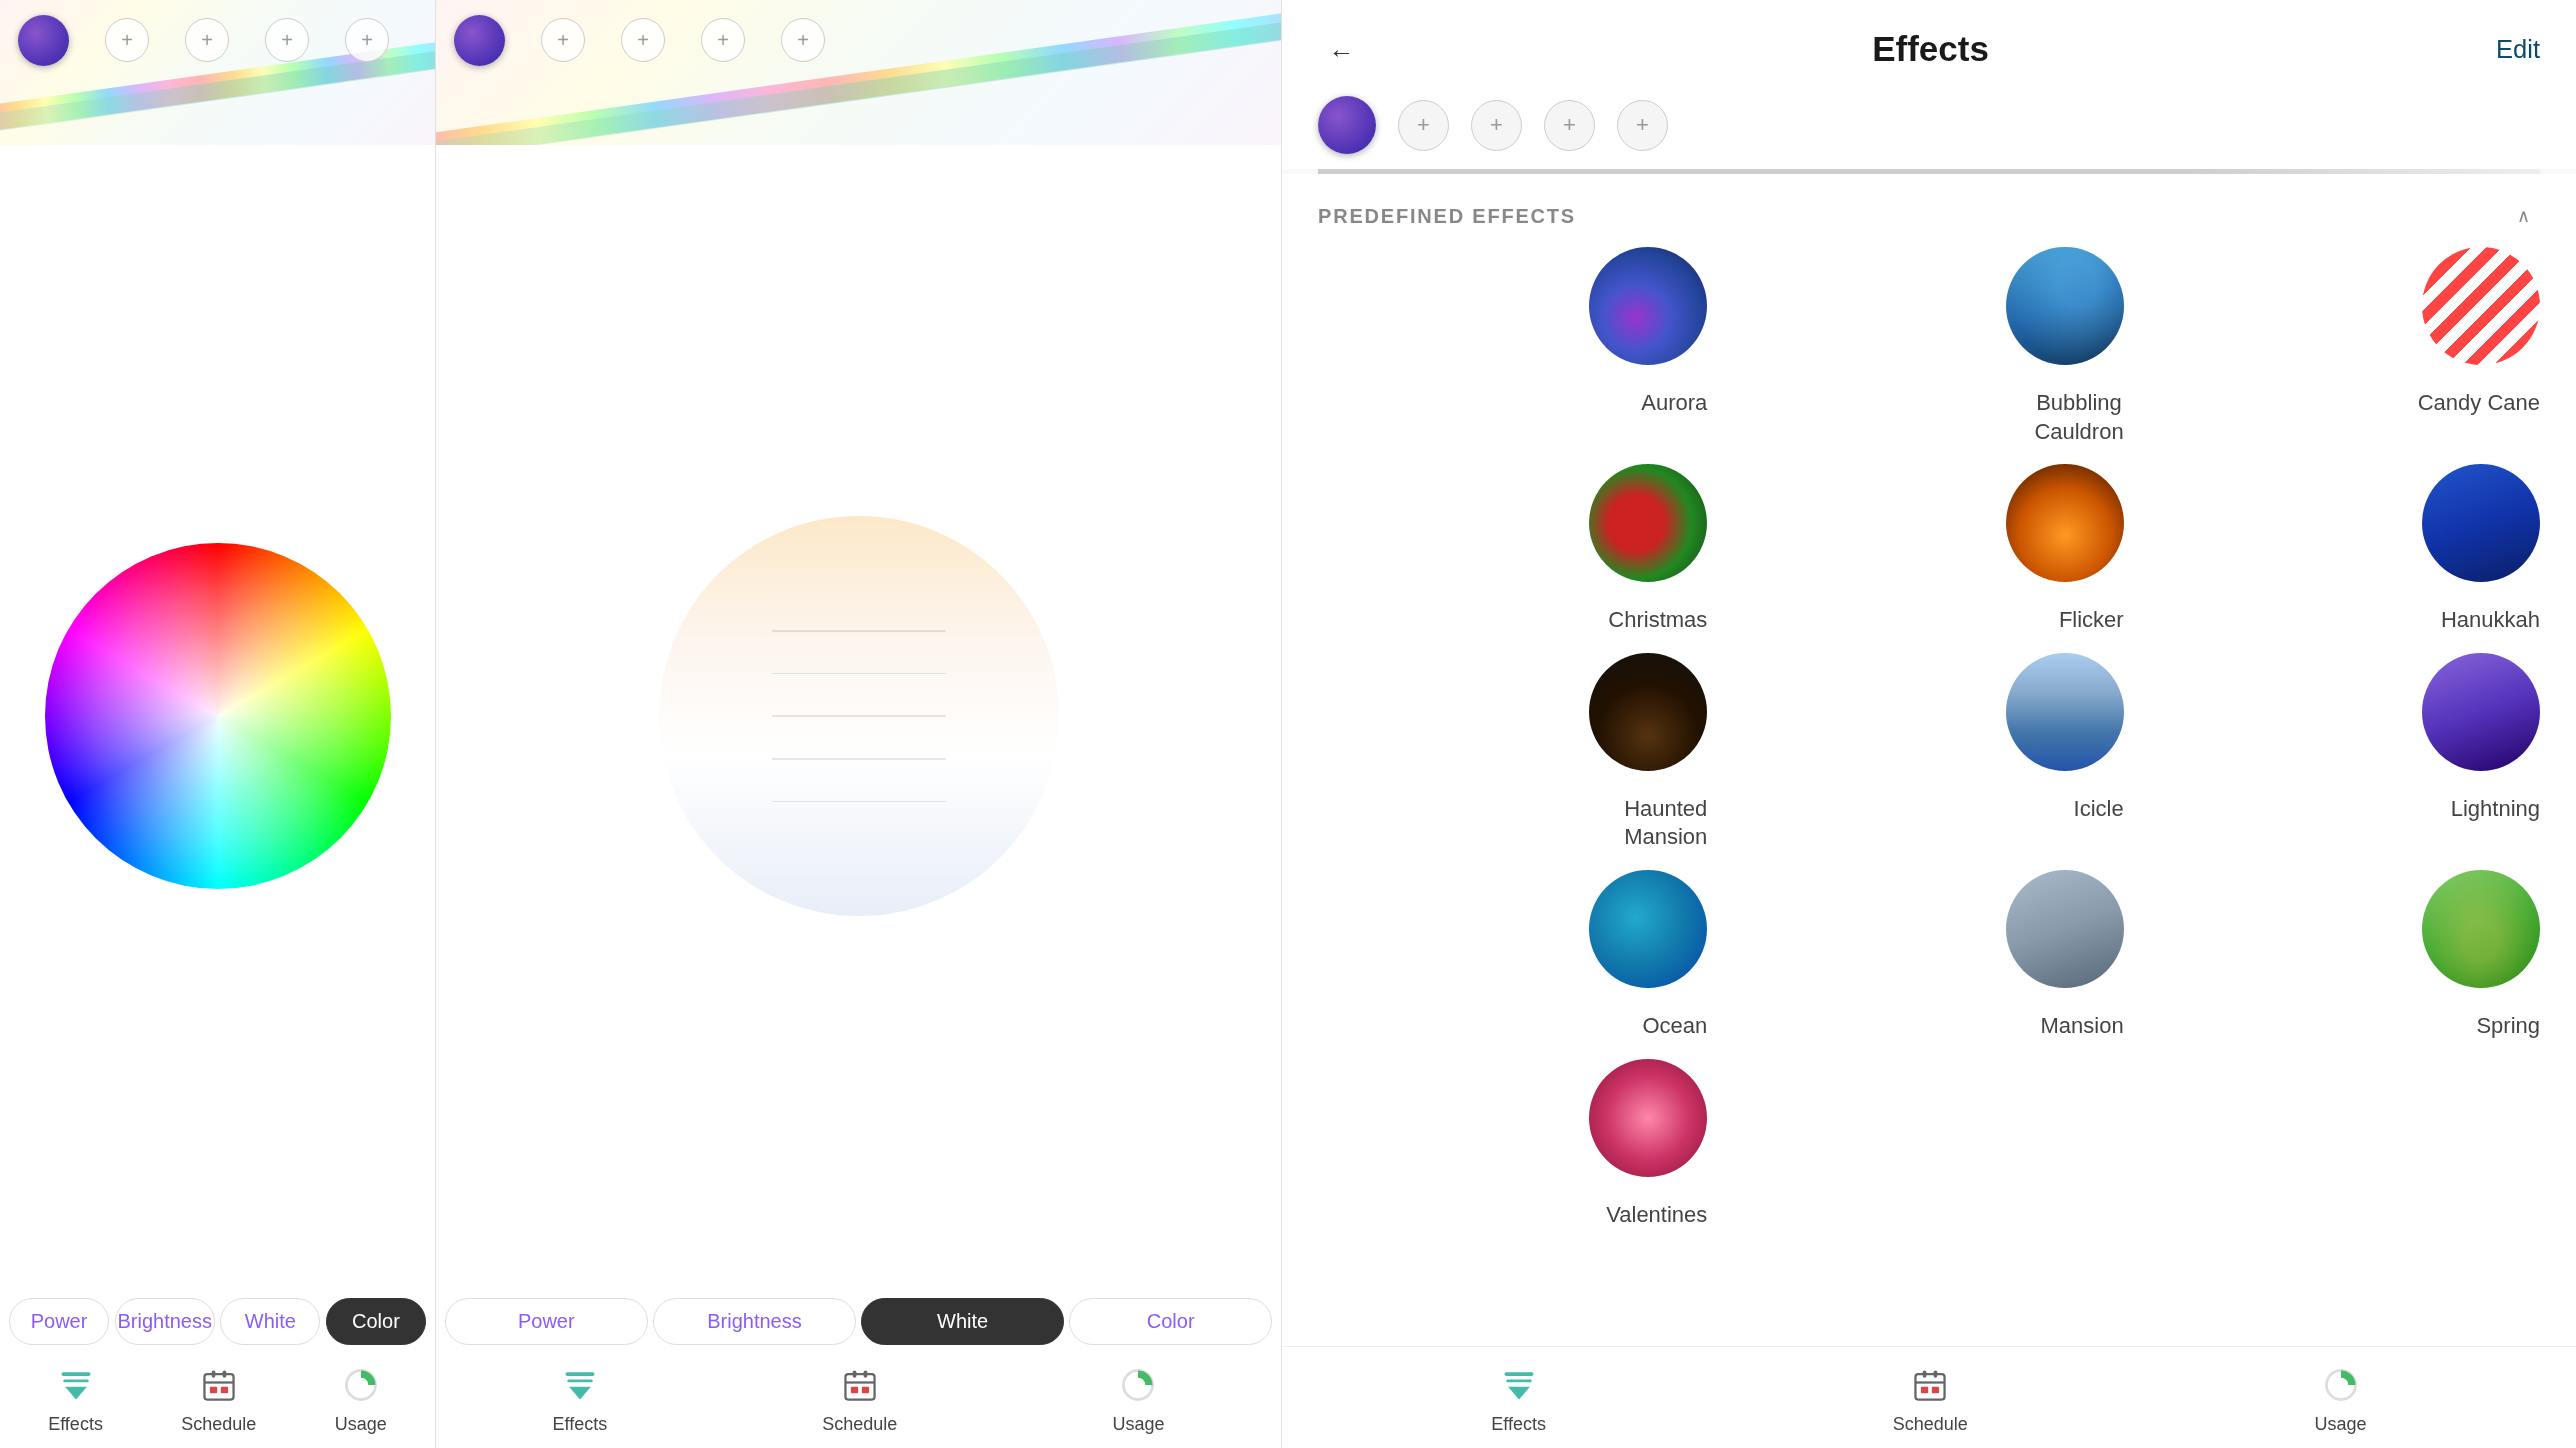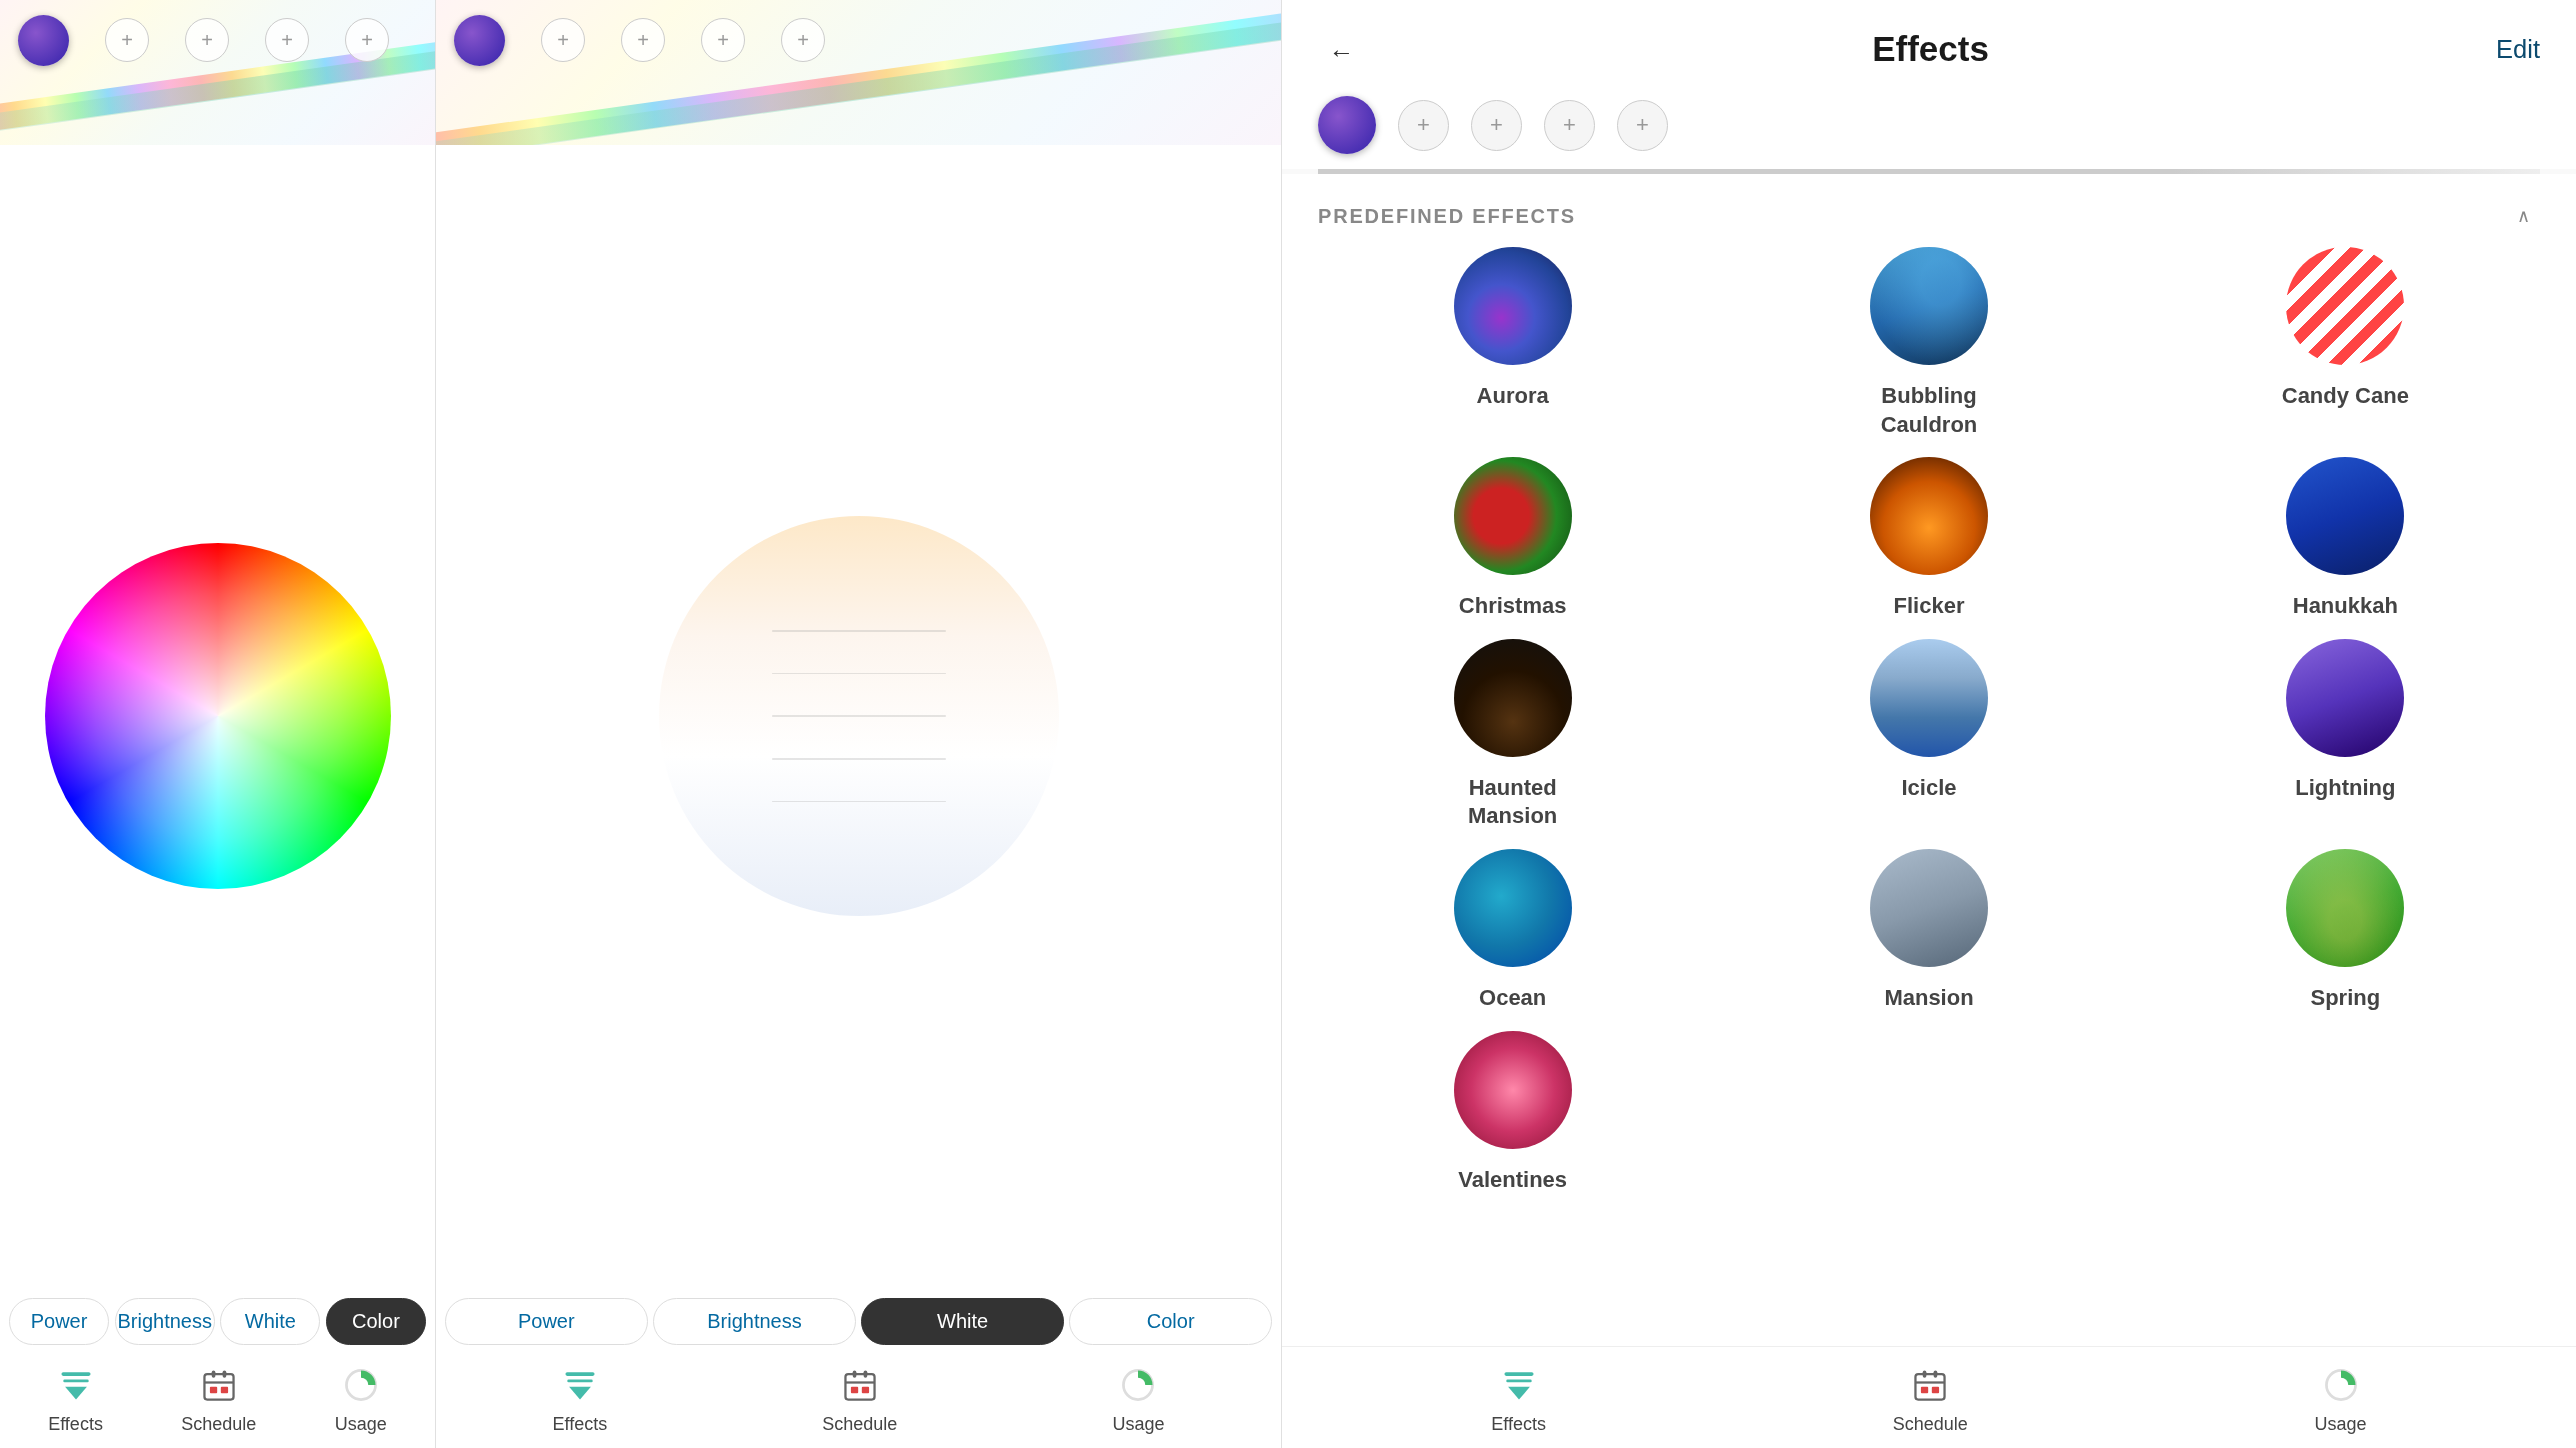--- a/index.html
+++ b/index.html
@@ -171,21 +171,21 @@
       margin-bottom: 12.7px;
     }
 
     .tab-btn {
       flex: 1;
       height: 47px;
       border-radius: 23.6px;
       border: 1.4px solid #ddd;
       background: #fff;
       font-size: 20px;
-      color: #0369a1;
+      color: #8b5cf6;
       cursor: pointer;
       display: flex;
       align-items: center;
       justify-content: center;
     }
 
     .tab-btn.active {
       background: #333;
       color: #fff;
       border-color: #333;
@@ -358,24 +358,23 @@
 
     .effects-grid {
       display: grid;
       grid-template-columns: repeat(3, 1fr);
       gap: 18px 27px;
     }
 
     .effect-item {
       display: flex;
       flex-direction: column;
-      align-items: center;
-      gap: 17px;
+      align-items: flex-end;
+      gap: 24px;
       cursor: pointer;
-      font-weight: bold;
     }
 
     .effect-thumb {
       width: 118px;
       height: 118px;
       border-radius: 50%;
       overflow: hidden;
       position: relative;
     }
 

